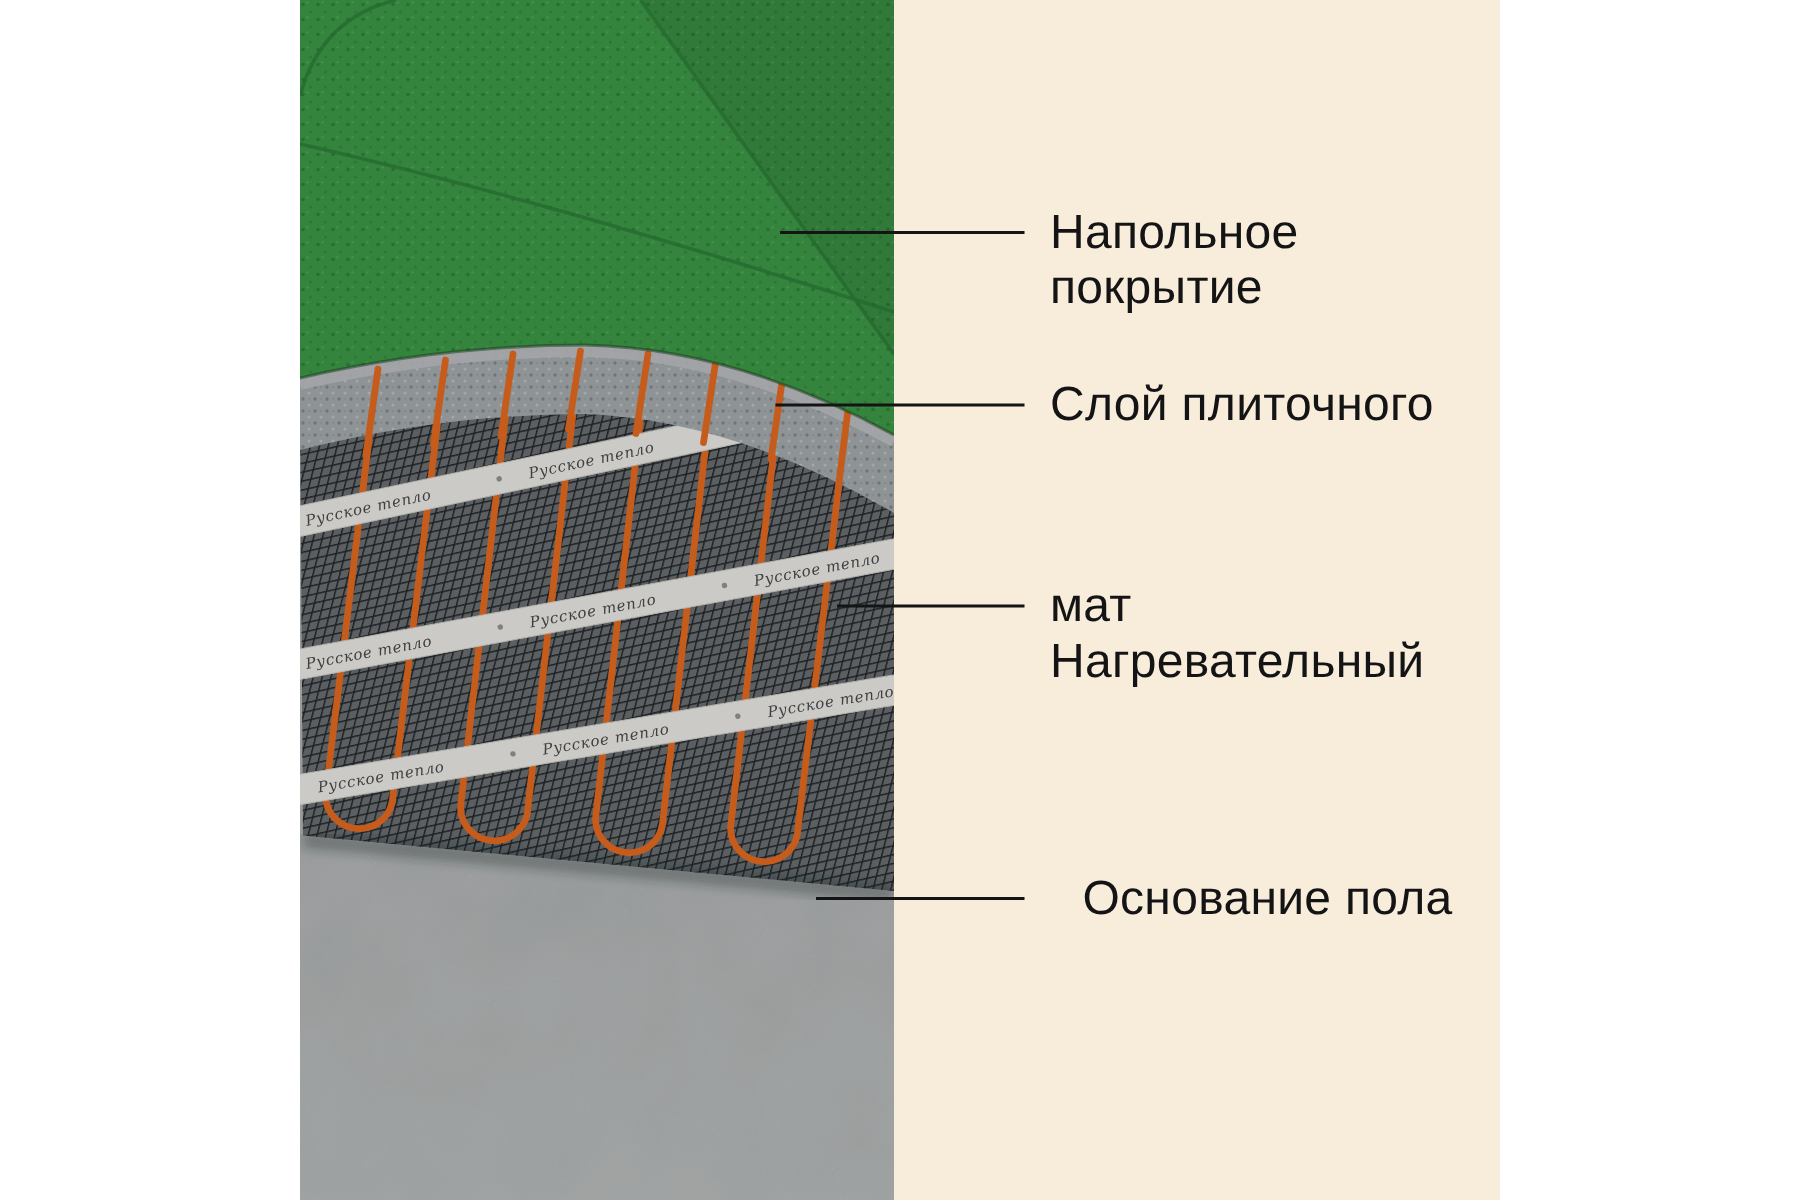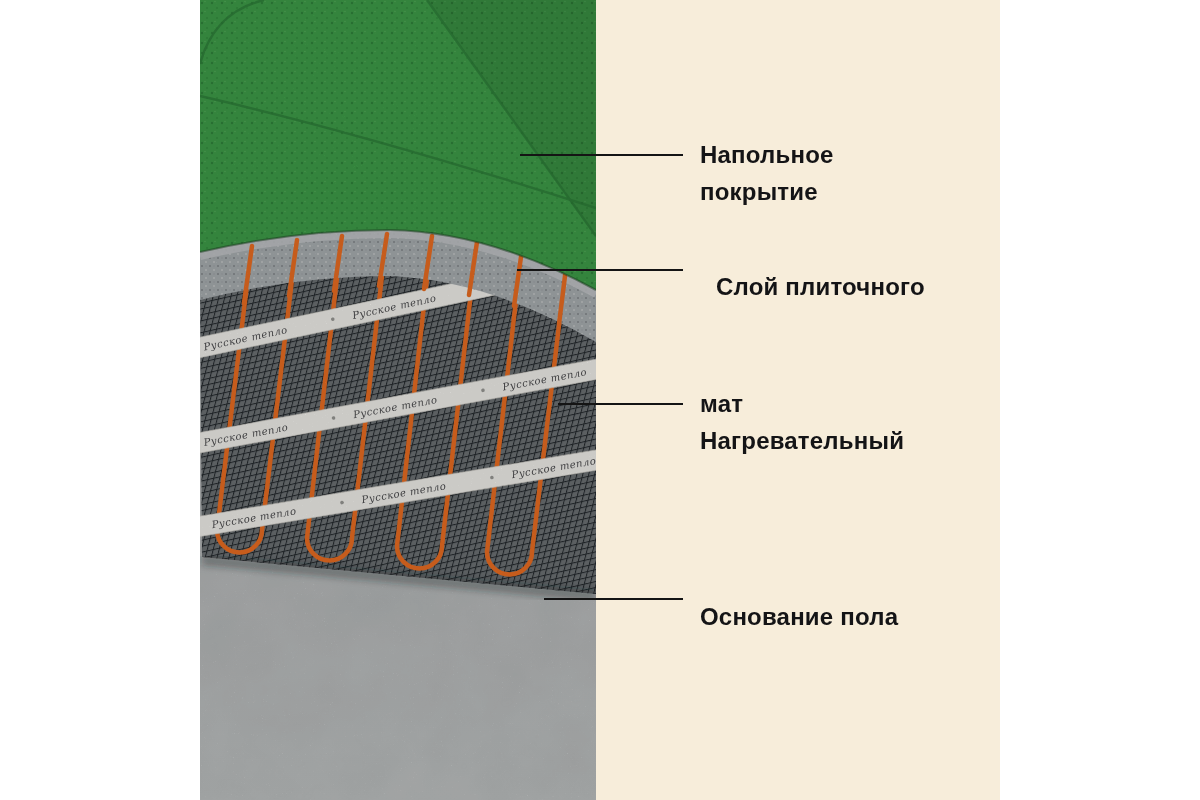--- a/index.html
+++ b/index.html
@@ -2,21 +2,21 @@
 <html><head>
 <meta charset="utf-8">
 <style>
   html,body{margin:0;padding:0;background:#ffffff;}
   .canvas{position:relative;width:1200px;height:800px;background:#ffffff;overflow:hidden;
           font-family:"Liberation Sans", sans-serif;}
   .illustration{position:absolute;left:200px;top:0;width:396px;height:800px;}
   .label-panel{position:absolute;left:596px;top:0;width:404px;height:800px;background:#f7edda;}
   .callout-line{position:absolute;height:2px;background:#141414;}
   .annotation{position:absolute;left:700px;width:290px;color:#141416;
-              font-size:24px;font-weight:700;line-height:37px;letter-spacing:.2px;}
+              font-size:32px;font-weight:400;line-height:37px;letter-spacing:.2px;}
   .tape-text{font-family:"DejaVu Serif", serif;font-style:italic;font-size:10px;
              fill:#4d4d4f;letter-spacing:.5px;}
 </style>
 </head>
 <body>
 
 <div class="canvas">
 
   <svg class="illustration" viewBox="0 0 396 800" width="396" height="800">
     <defs>
@@ -133,25 +133,25 @@
 
   <div class="callout-line" style="left:520px;top:154px;width:163px;"></div>
   <div class="callout-line" style="left:517px;top:269px;width:166px;"></div>
   <div class="callout-line" style="left:558px;top:403px;width:125px;"></div>
   <div class="callout-line" style="left:544px;top:598px;width:139px;"></div>
 
   <div class="annotation" style="top:136px;">
     <div>Напольное</div>
     <div>покрытие</div>
   </div>
-  <div class="annotation" style="top:268px;margin-left:16px;">
+  <div class="annotation" style="top:251px;">
     <div>Слой плиточного</div>
   </div>
   <div class="annotation" style="top:385px;">
     <div>мат</div>
     <div>Нагревательный</div>
   </div>
-  <div class="annotation" style="top:598px;">
+  <div class="annotation" style="top:580px;text-align:center;">
     <div>Основание пола</div>
     <div></div>
   </div>
 
 </div>
 
 </body></html>

